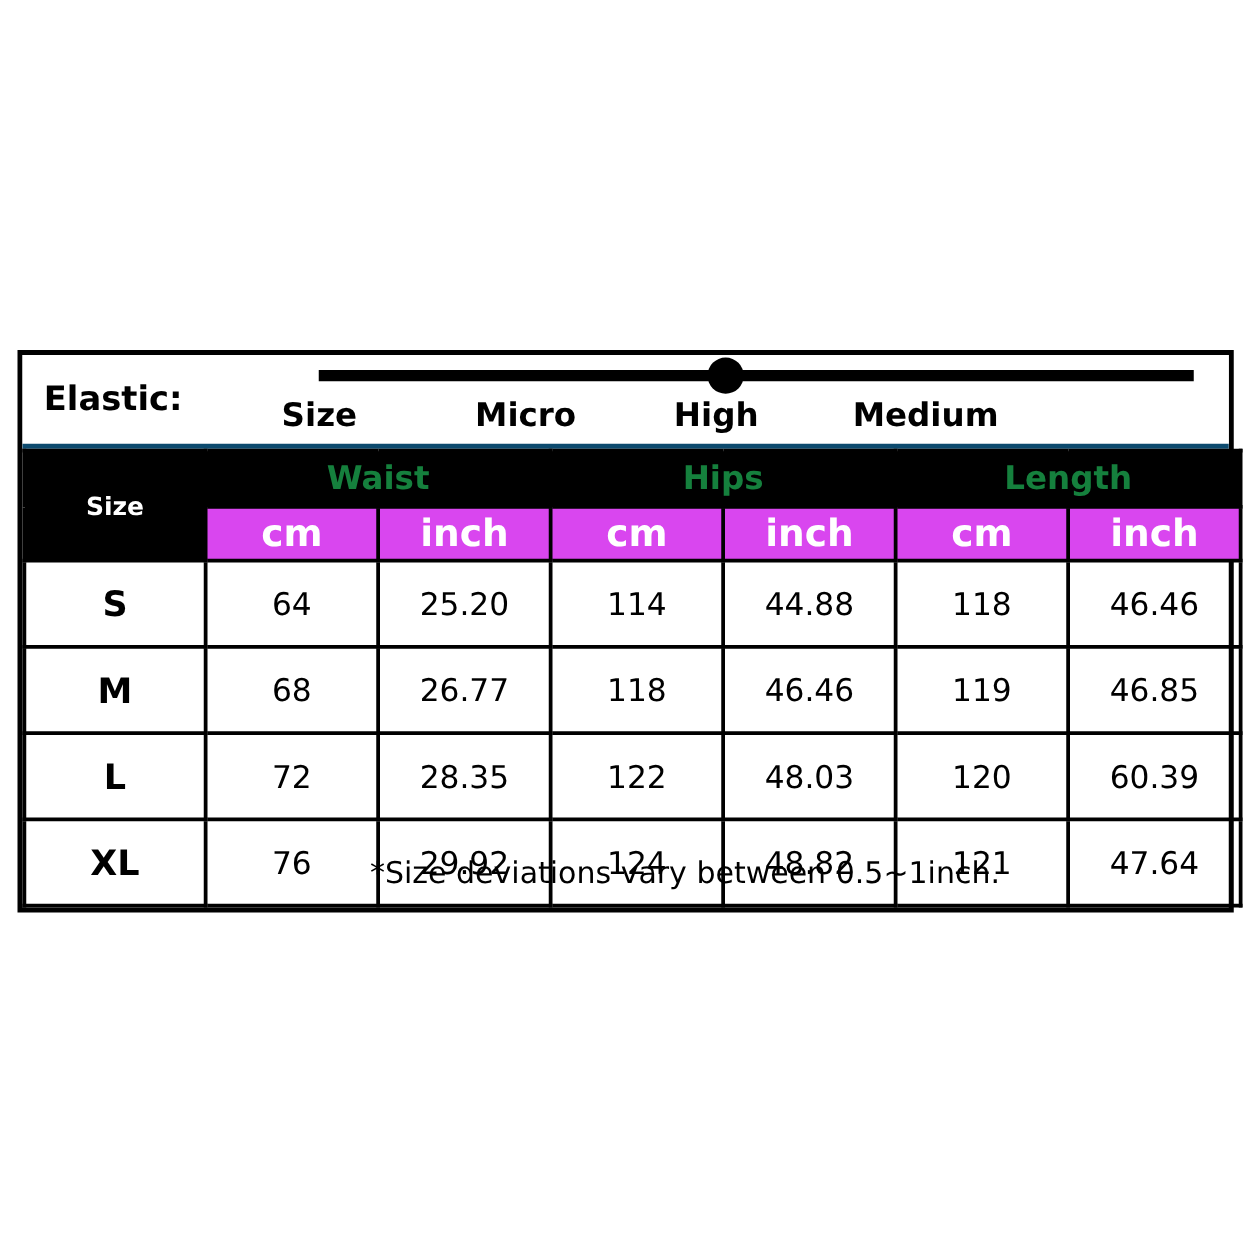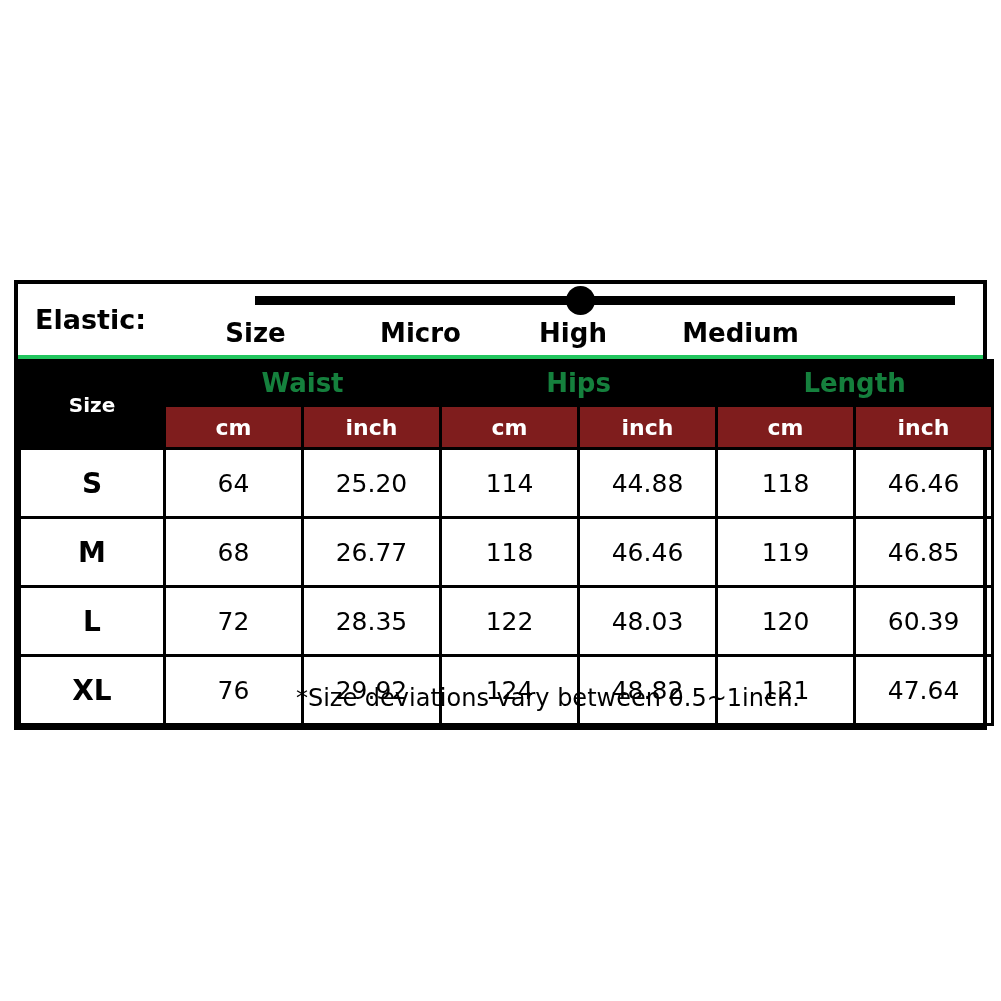--- a/index.html
+++ b/index.html
@@ -36,21 +36,21 @@
     border-left: 4px solid #000;
     border-right: 4px solid #000;
     box-sizing: border-box;
   }
 
   
   .elastic-row {
     display: flex;
     align-items: stretch;
     height: 75px;
-    border-bottom: 4px solid #22c55e;
+    border-bottom: 4px solid #0c4a6e;
     box-sizing: border-box;
     background: #fff;
   }
   .elastic-label {
     width: 145px;
     flex: 0 0 145px;
     display: flex;
     align-items: center;
     justify-content: center;
     font-size: 27px;
@@ -117,23 +117,23 @@
     width: 145px;
   }
   table.size-table th.grouphdr {
     background: #000;
     color: #15803d;
     font-size: 26px;
     font-weight: bold;
     height: 42px;
   }
   table.size-table th.unithdr {
-    background: #7f1d1d;
+    background: #d946ef;
     color: #fff;
-    font-size: 22px;
+    font-size: 30px;
     font-weight: bold;
     height: 40px;
   }
   table.size-table td.sizename {
     font-size: 28px;
     font-weight: bold;
     height: 66px;
   }
   table.size-table td.val {
     font-size: 25px;

